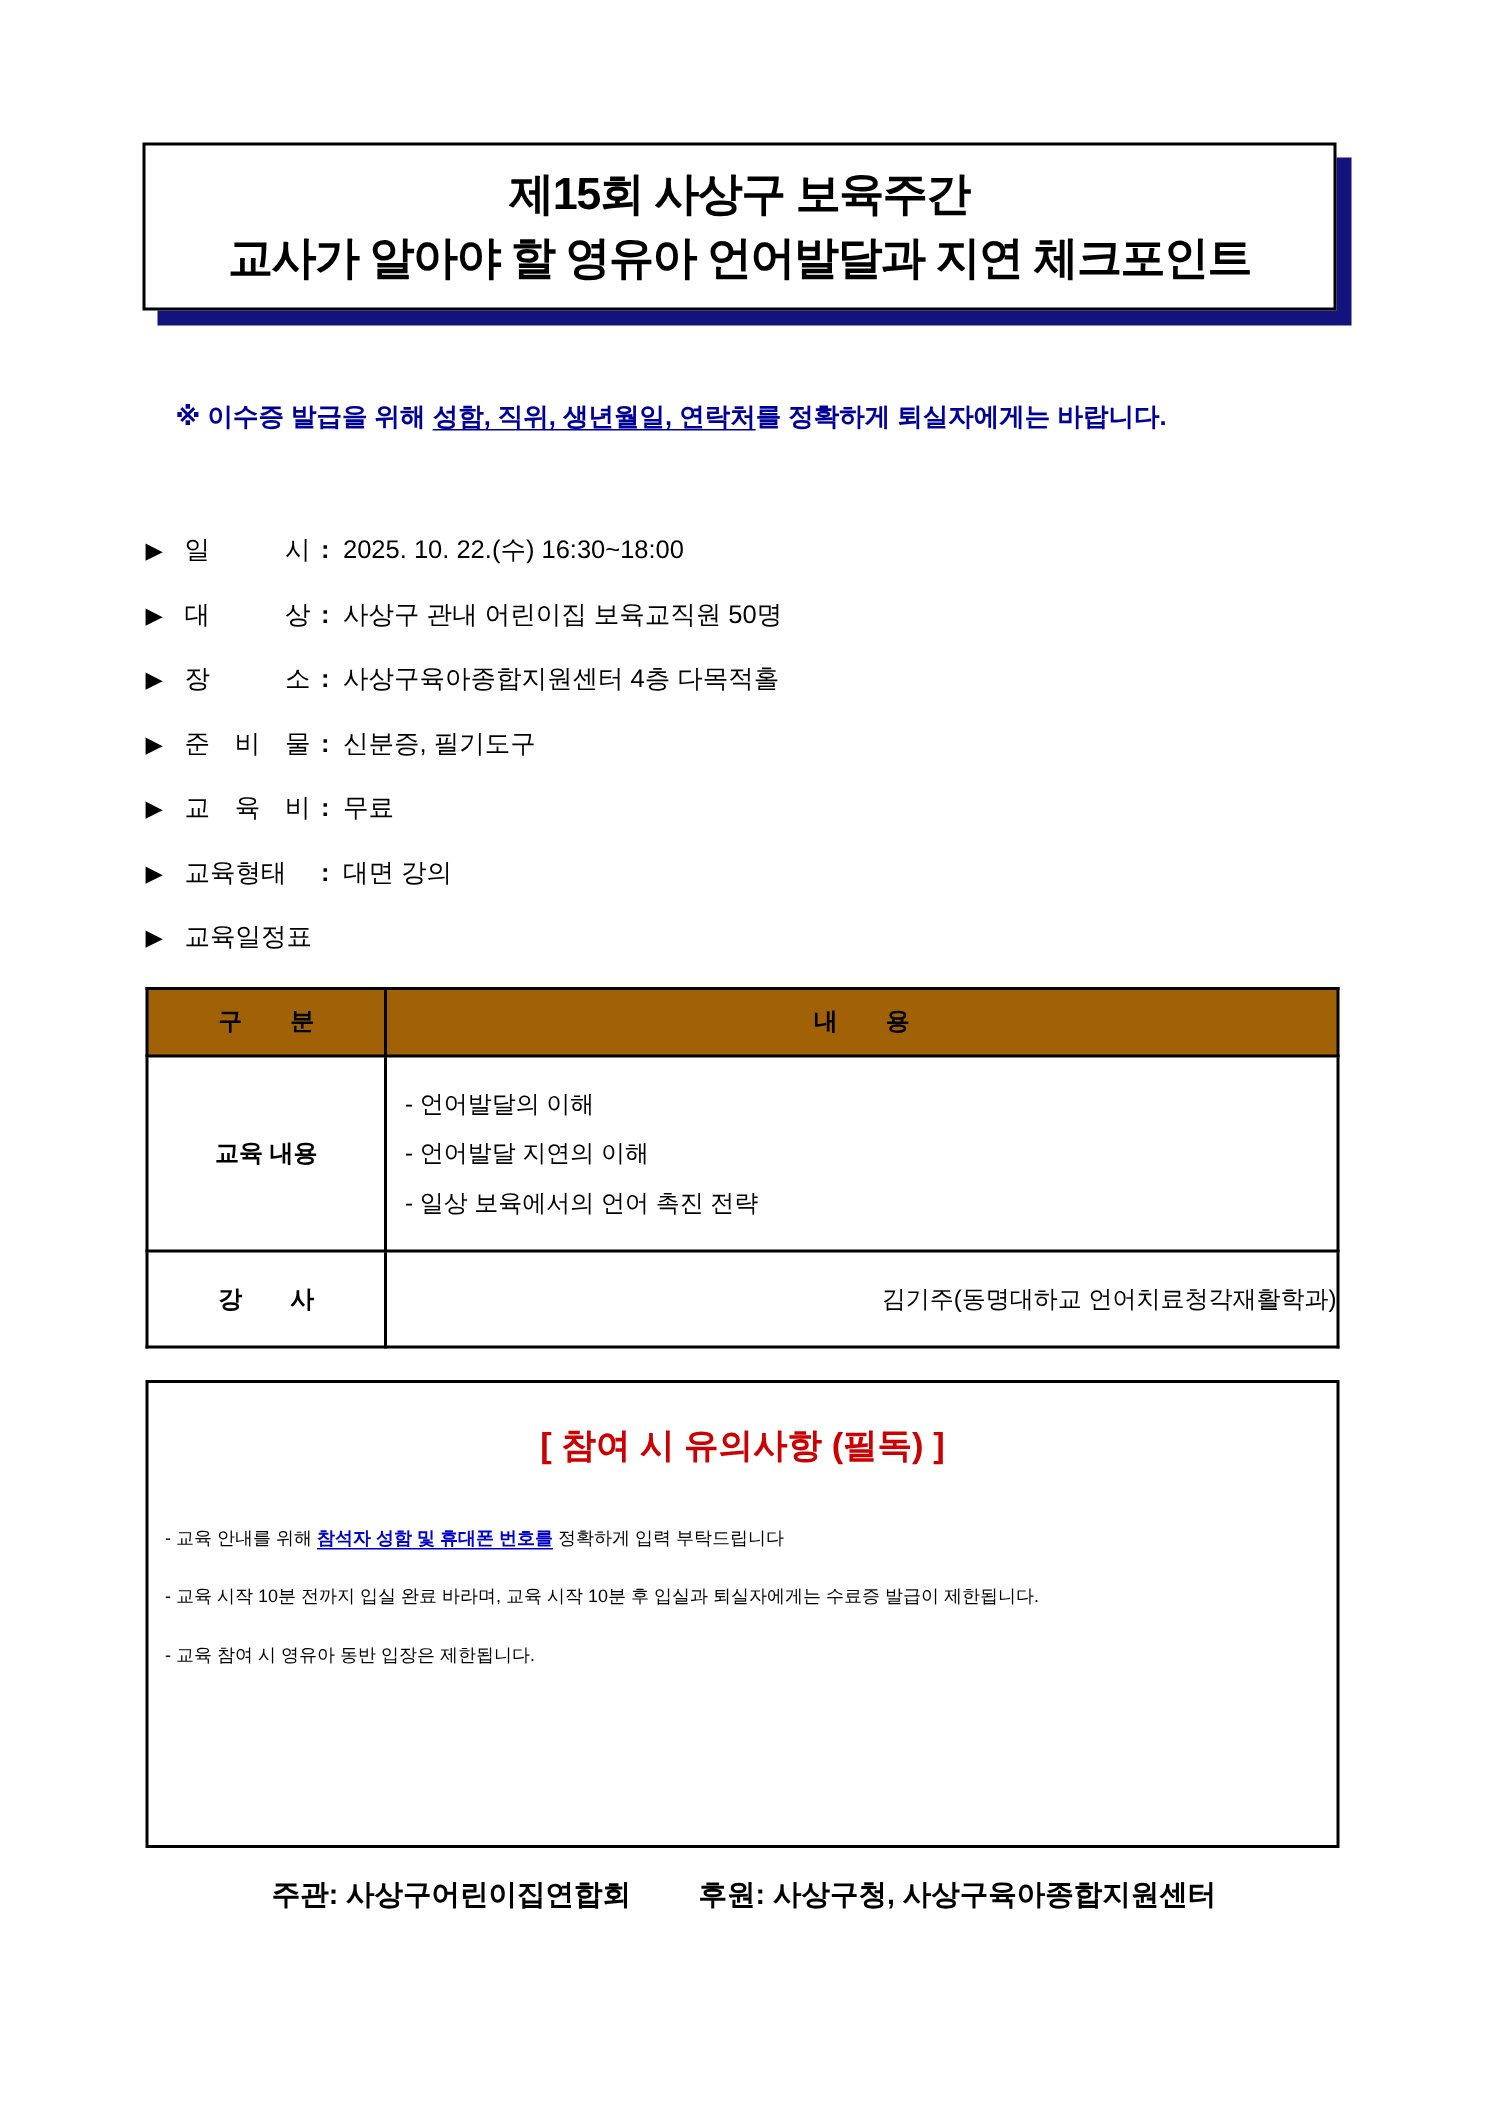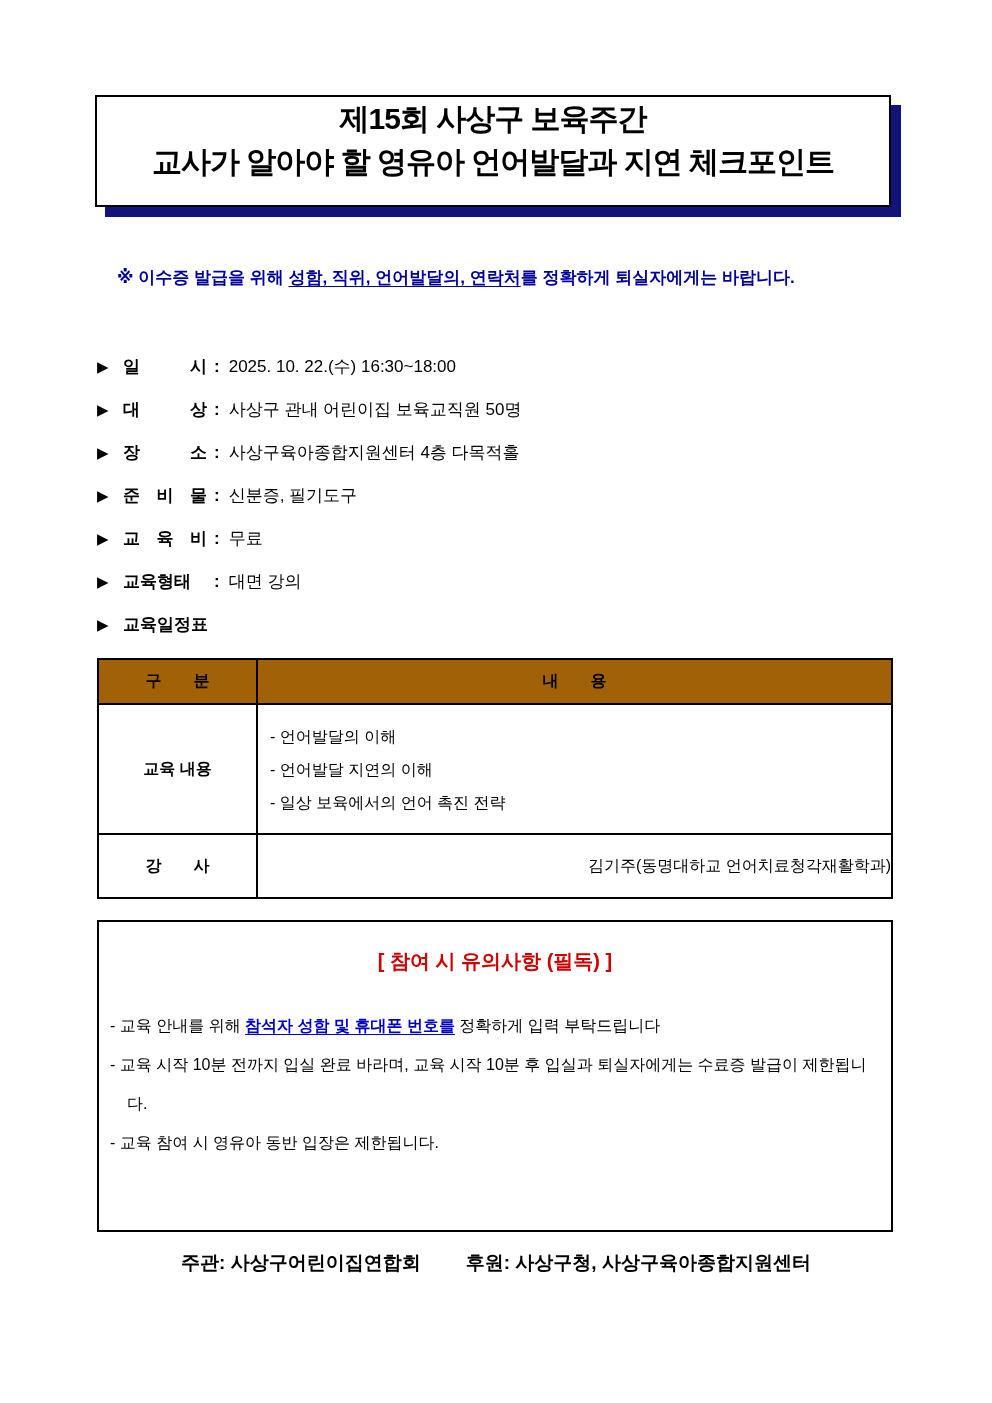--- a/index.html
+++ b/index.html
@@ -18,21 +18,21 @@
 
   
   .title-box {
     position: absolute;
     left: 95px; top: 95px;
     width: 796px; height: 112px;
     border: 2px solid #000000;
     background: #ffffff;
     box-shadow: 10px 10px 0 #13137e;
     text-align: center;
-    padding-top: 0;
+    padding-top: 11px;
   }
   .title-line {
     font-size: 30px;
     font-weight: bold;
     line-height: 43px;
     letter-spacing: -1px;
     white-space: nowrap;
   }
 
   
@@ -65,21 +65,21 @@
   .bullet {
     display: inline-block;
     width: 26px;
     font-size: 15px;
     color: #000000;
     vertical-align: baseline;
   }
   .info-label {
     display: inline-block;
     width: 84px;
-    font-weight: bold;
+    font-weight: normal;
     text-align: justify;
     text-align-last: justify;
     vertical-align: baseline;
   }
   .info-colon {
     display: inline-block;
     margin: 0 9px 0 7px;
     font-weight: bold;
   }
   .info-value { font-weight: normal; }
@@ -124,27 +124,27 @@
     border: 2px solid #000000;
     background: #ffffff;
   }
   .caution-heading {
     position: absolute;
     left: 0; top: 26px;
     width: 100%;
     text-align: center;
     color: #cc0000;
     font-weight: bold;
-    font-size: 20px;
+    font-size: 23px;
   }
   .caution-items {
     position: absolute;
     left: 11px; top: 84px;
     right: 12px;
-    font-size: 16px;
+    font-size: 12px;
     line-height: 39px;
   }
   .caution-item {
     padding-left: 17px;
     text-indent: -17px;
   }
   .caution-item .highlight {
     color: #0000cc;
     font-weight: bold;
     text-decoration: underline;
@@ -172,21 +172,21 @@
 </head>
 <body>
 
 <div class="page">
 
   <div class="title-box">
     <div class="title-line">제15회 사상구 보육주간</div>
     <div class="title-line">교사가 알아야 할 영유아 언어발달과 지연 체크포인트</div>
   </div>
 
-  <div class="top-notice"><span>※ 이수증 발급을 위해 </span><span class="underlined">성함, 직위, 언어발달의, 연락처</span><span>를 정확하게 퇴실자에게는 바랍니다.</span></div>
+  <div class="top-notice"><span>※ 이수증 발급을 위해 </span><span class="underlined">성함, 직위, 생년월일, 연락처</span><span>를 정확하게 퇴실자에게는 바랍니다.</span></div>
 
   <div class="info-list">
     <div class="info-item"><span class="bullet">▶</span><span class="info-label">일 시</span><span class="info-colon">:</span><span class="info-value">2025. 10. 22.(수) 16:30~18:00</span></div>
     <div class="info-item"><span class="bullet">▶</span><span class="info-label">대 상</span><span class="info-colon">:</span><span class="info-value">사상구 관내 어린이집 보육교직원 50명</span></div>
     <div class="info-item"><span class="bullet">▶</span><span class="info-label">장 소</span><span class="info-colon">:</span><span class="info-value">사상구육아종합지원센터 4층 다목적홀</span></div>
     <div class="info-item"><span class="bullet">▶</span><span class="info-label">준 비 물</span><span class="info-colon">:</span><span class="info-value">신분증, 필기도구</span></div>
     <div class="info-item"><span class="bullet">▶</span><span class="info-label">교 육 비</span><span class="info-colon">:</span><span class="info-value">무료</span></div>
     <div class="info-item"><span class="bullet">▶</span><span class="info-label">교육형태</span><span class="info-colon">:</span><span class="info-value">대면 강의</span></div>
     <div class="info-item"><span class="bullet">▶</span><span class="info-label">교육일정표</span></div>
   </div>

